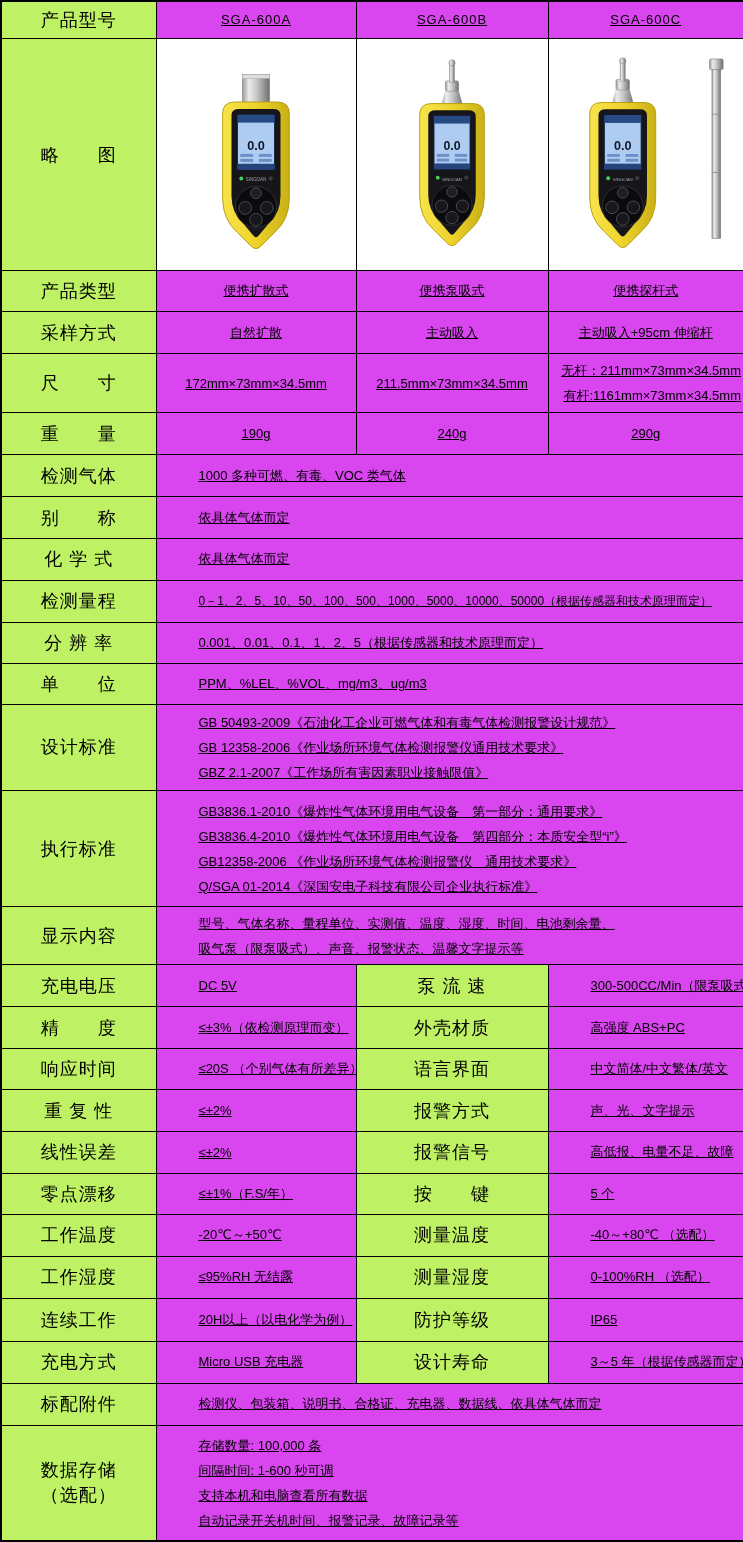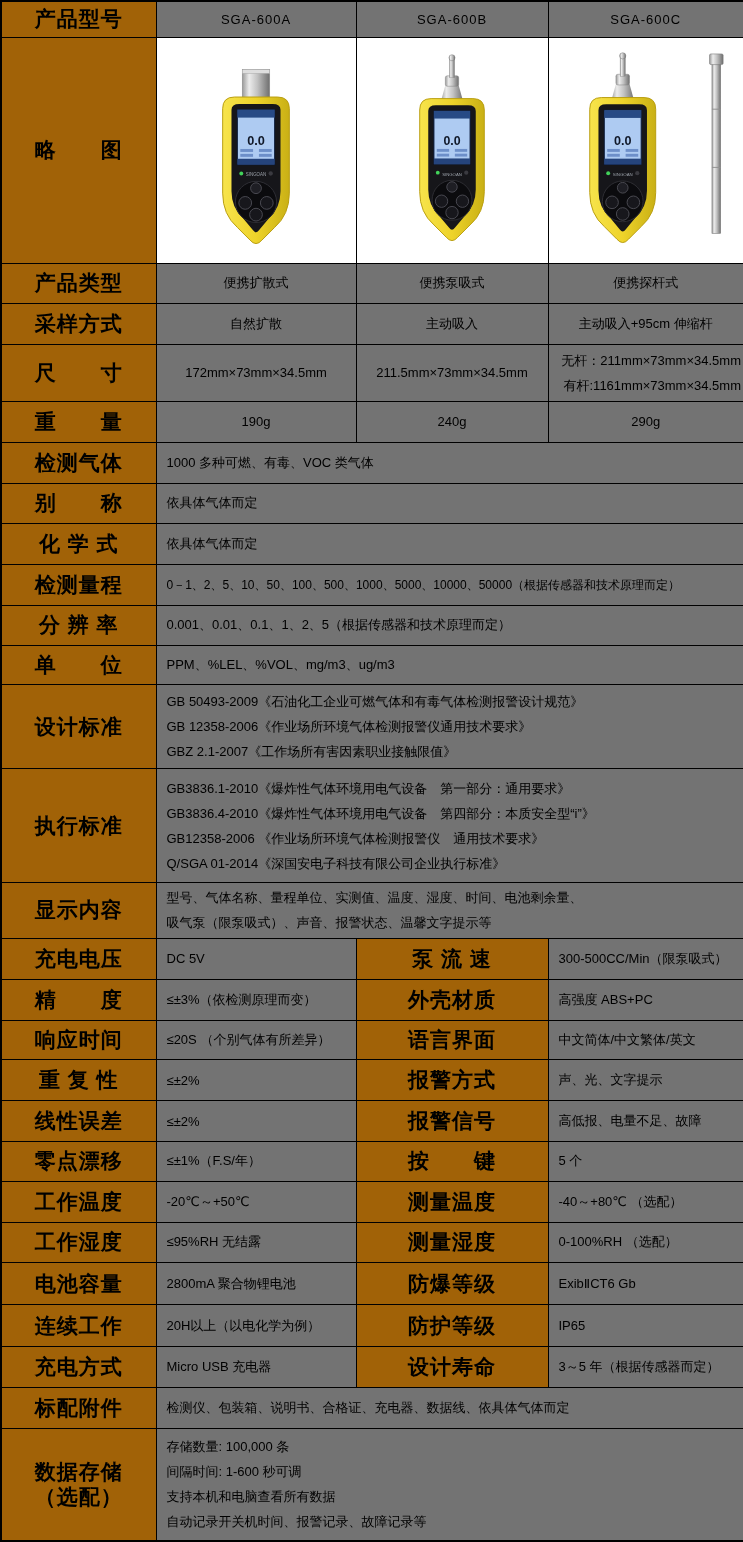--- a/index.html
+++ b/index.html
@@ -1,23 +1,23 @@
 <!DOCTYPE html>
 <html><head>
 <meta charset="utf-8">
 <style>
   html,body{margin:0;padding:0;background:#fff;}
   body{font-family:"Liberation Sans","DejaVu Sans",sans-serif;color:#000;}
   .wrap{width:743px;height:1542px;box-sizing:border-box;}
   table.spec{width:743px;height:1542px;border-collapse:collapse;table-layout:fixed;border:2px solid #000;}
   td{border:1.5px solid #000;vertical-align:middle;box-sizing:border-box;overflow:hidden;padding:0;}
-  td.lbl{background:#a16207;text-align:center;font-weight:bold;font-size:21px;letter-spacing:1px;}
-  td.val{background:#737373;font-size:13px;}
+  td.lbl{background:#bef264;text-align:center;font-weight:normal;font-size:18px;letter-spacing:1px;}
+  td.val{background:#d946ef;font-size:13px;text-decoration:underline;}
   td.val.center{text-align:center;}
-  td.val .pad{padding:0 8px 0 10px;}
+  td.val .pad{padding:0 8px 0 10px;margin-left:32px;}
   td.img{background:#FFFFFF;text-align:center;vertical-align:middle;}
   .pre{white-space:pre-line;line-height:25px;}
   .nowrap{white-space:nowrap;}
   .dims-c{white-space:pre-line;font-size:12px;line-height:25px;padding:0 2px 0 5px;text-align:right;}
   .model{font-size:14px;letter-spacing:1px;}
   svg text{font-family:"Liberation Sans","DejaVu Sans",sans-serif;}
 </style>
 </head>
 <body>
 
@@ -276,30 +276,20 @@
     <td class="lbl">工作湿度</td>
     <td class="val">
             <div class="pad nowrap">≤95%RH 无结露</div>
           </td>
     <td class="lbl">测量湿度</td>
     <td class="val">
             <div class="pad nowrap">0-100%RH （选配）</div>
           </td>
   </tr>
   <tr style="height:38px">
-    <td class="lbl">电池容量</td>
-    <td class="val">
-            <div class="pad nowrap">2800mA 聚合物锂电池</div>
-          </td>
-    <td class="lbl">防爆等级</td>
-    <td class="val">
-            <div class="pad nowrap">ExibⅡCT6 Gb</div>
-          </td>
-  </tr>
-  <tr style="height:38px">
     <td class="lbl">连续工作</td>
     <td class="val">
             <div class="pad nowrap">20H以上（以电化学为例）</div>
           </td>
     <td class="lbl">防护等级</td>
     <td class="val">
             <div class="pad nowrap">IP65</div>
           </td>
   </tr>
   <tr style="height:37px">

